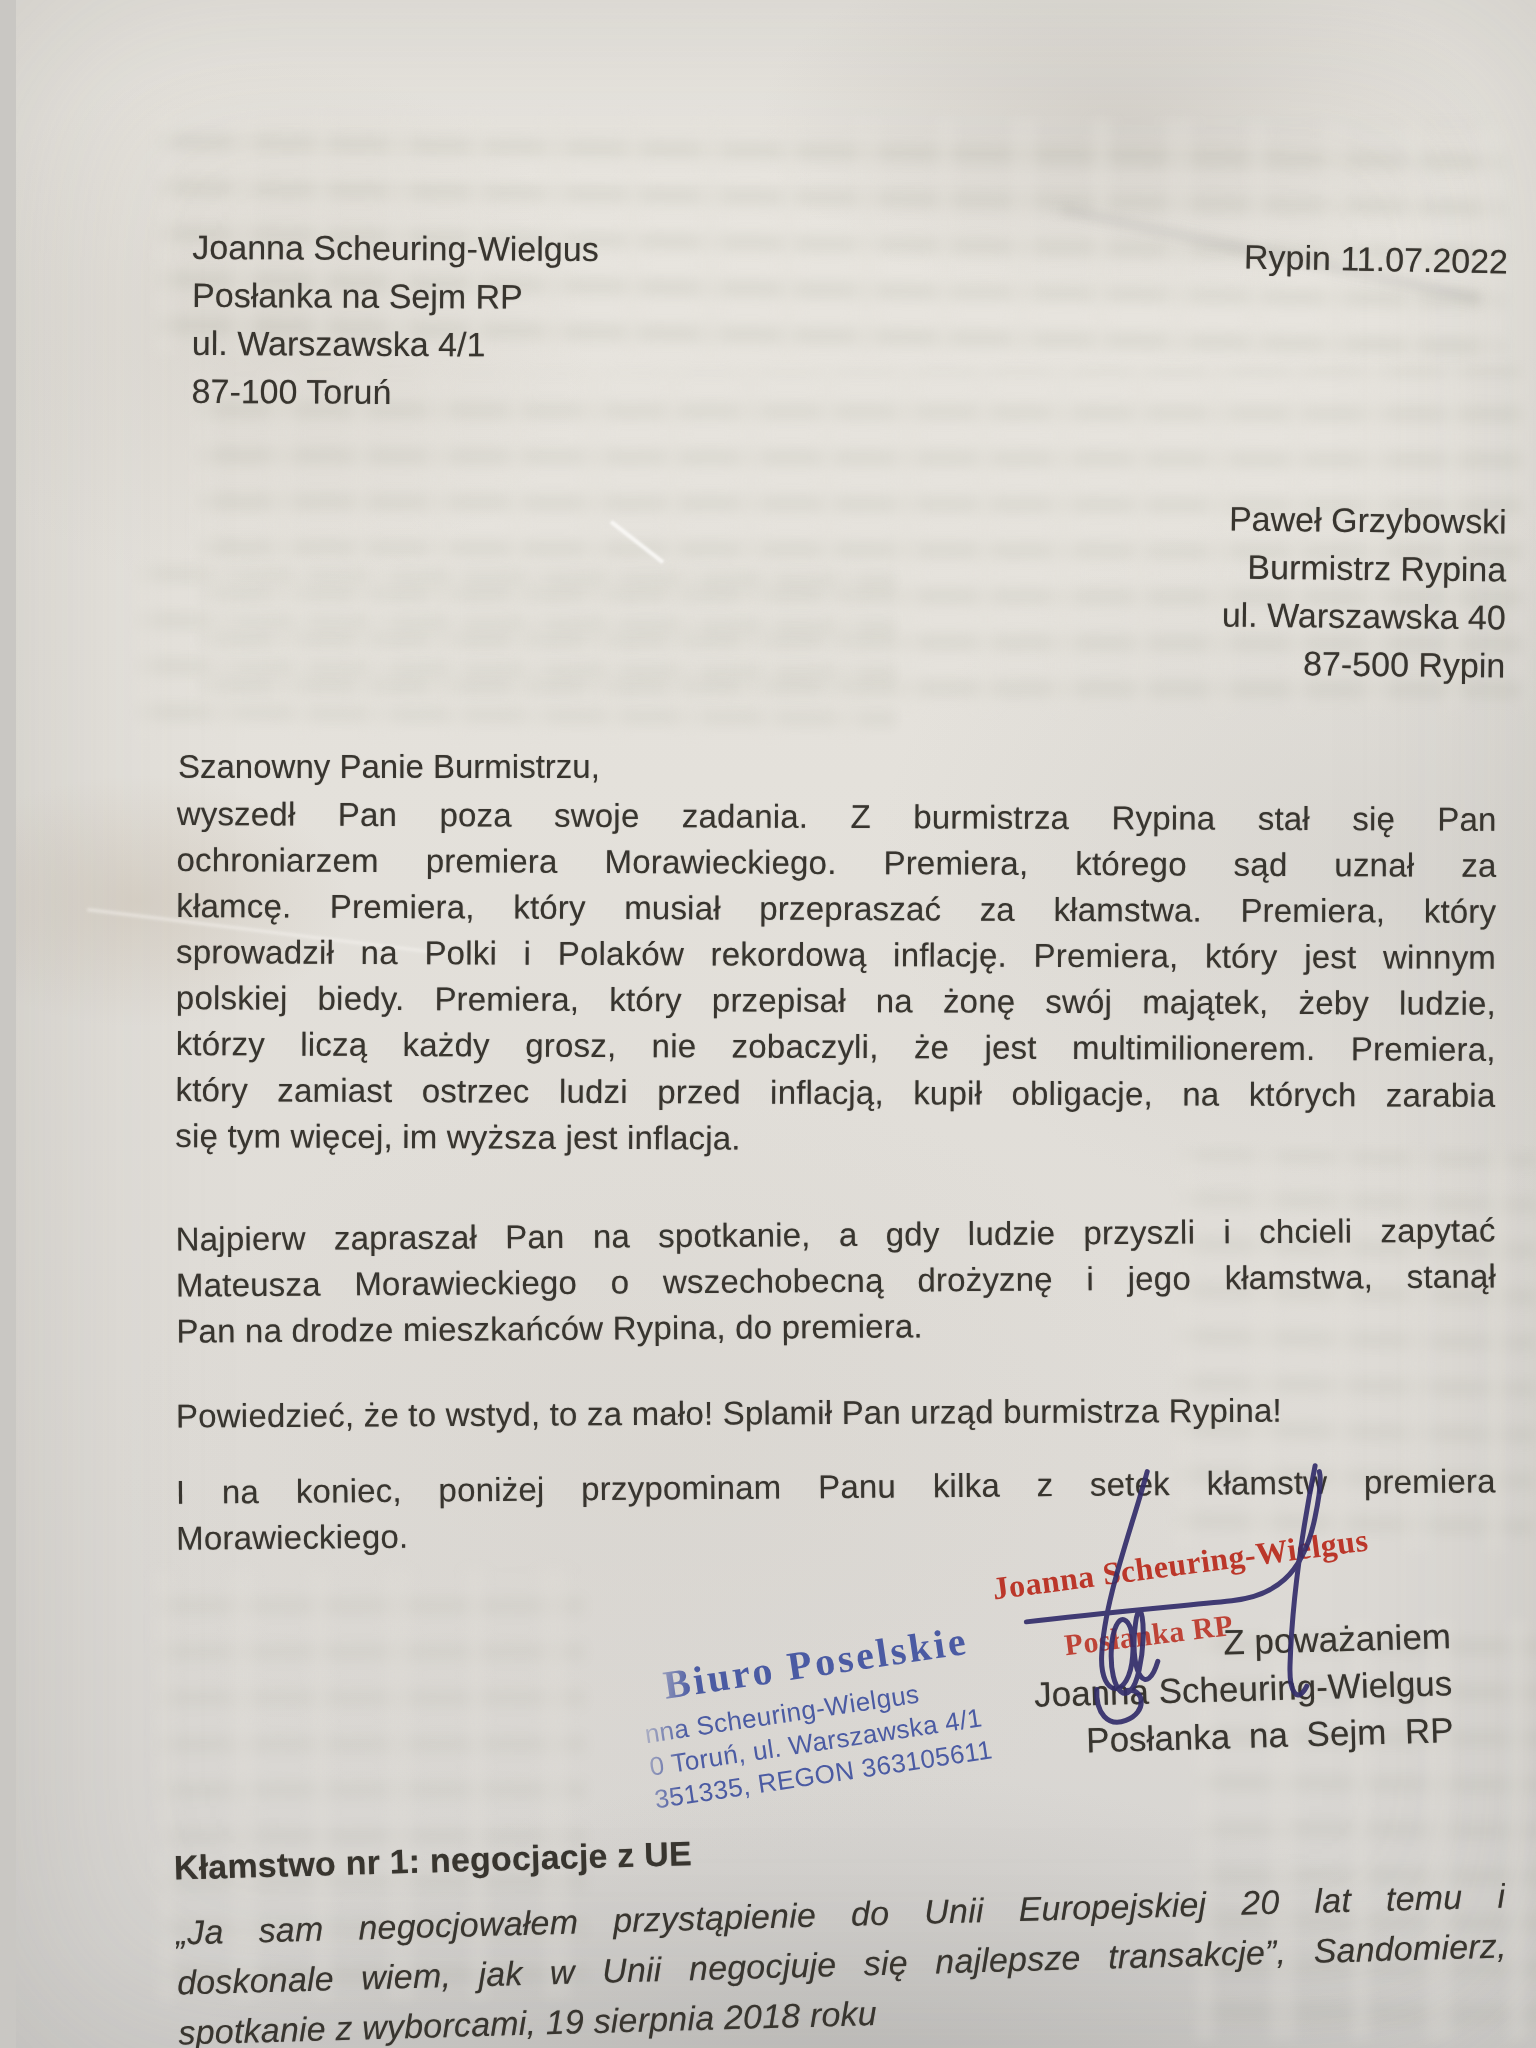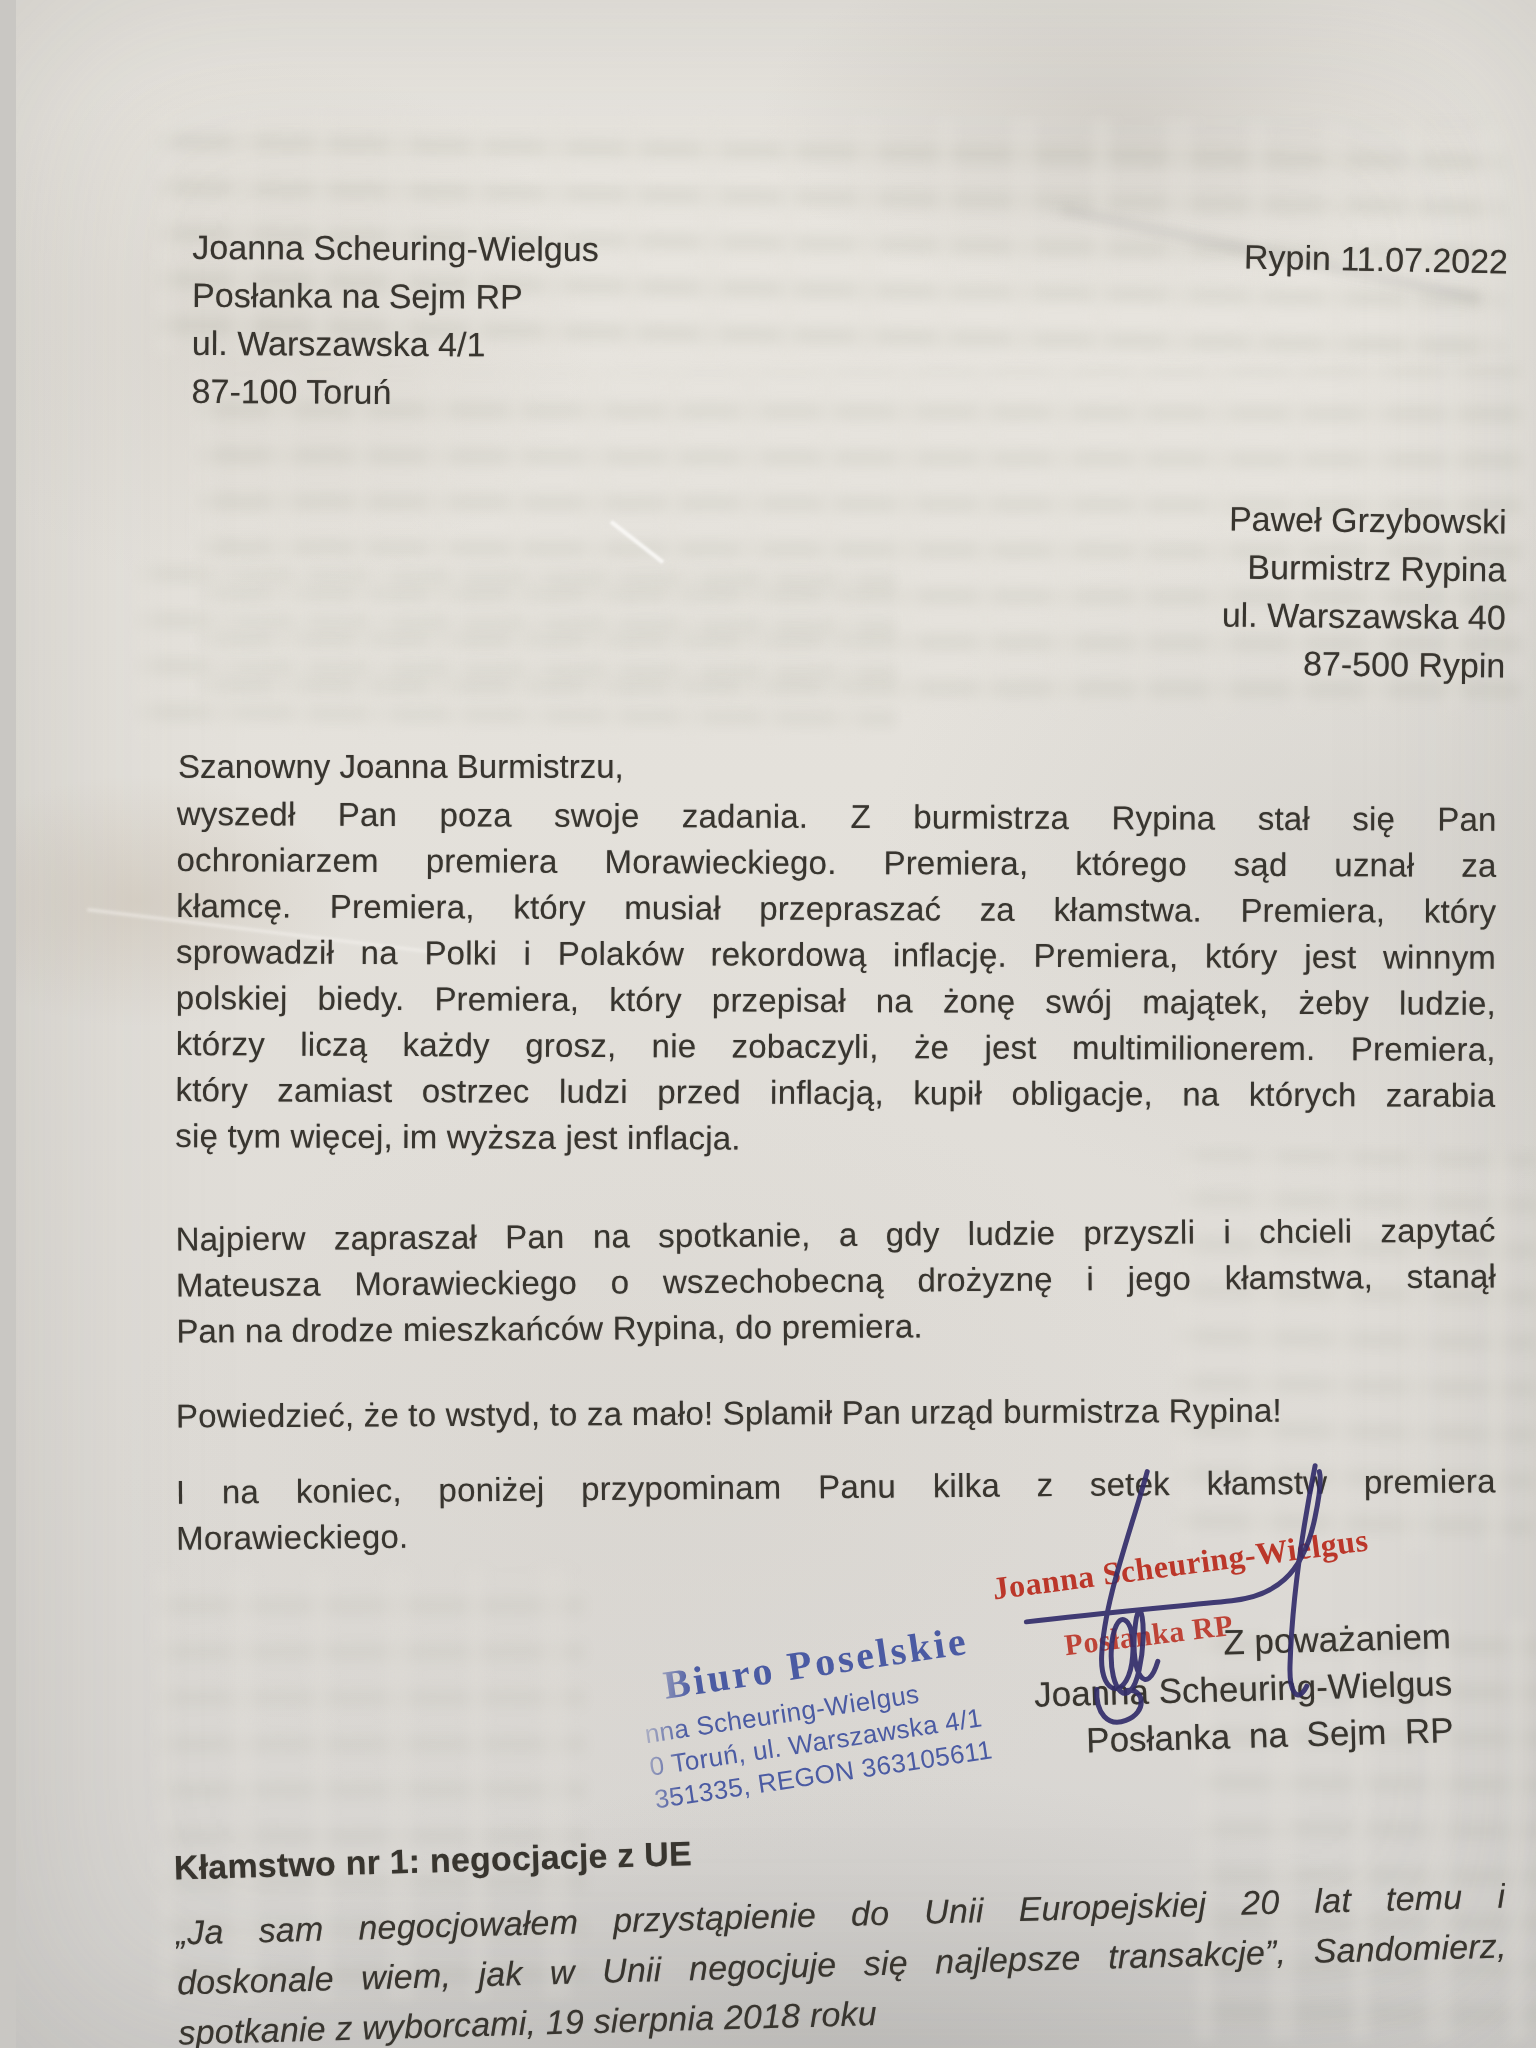--- a/index.html
+++ b/index.html
@@ -99,21 +99,21 @@
 
   <div class="txt date">Rypin 11.07.2022</div>
 
   <div class="txt recipient">
     <div>Paweł Grzybowski</div>
     <div>Burmistrz Rypina</div>
     <div>ul. Warszawska 40</div>
     <div>87-500 Rypin</div>
   </div>
 
-  <div class="txt salutation">Szanowny Joanna Burmistrzu,</div>
+  <div class="txt salutation">Szanowny Panie Burmistrzu,</div>
 
   <div class="txt para p1">
     <div class="jline">wyszedł Pan poza swoje zadania. Z burmistrza Rypina stał się Pan</div>
     <div class="jline">ochroniarzem premiera Morawieckiego. Premiera, którego sąd uznał za</div>
     <div class="jline">kłamcę. Premiera, który musiał przepraszać za kłamstwa. Premiera, który</div>
     <div class="jline">sprowadził na Polki i Polaków rekordową inflację. Premiera, który jest winnym</div>
     <div class="jline">polskiej biedy. Premiera, który przepisał na żonę swój majątek, żeby ludzie,</div>
     <div class="jline">którzy liczą każdy grosz, nie zobaczyli, że jest multimilionerem. Premiera,</div>
     <div class="jline">który zamiast ostrzec ludzi przed inflacją, kupił obligacje, na których zarabia</div>
     <div>się tym więcej, im wyższa jest inflacja.</div>

